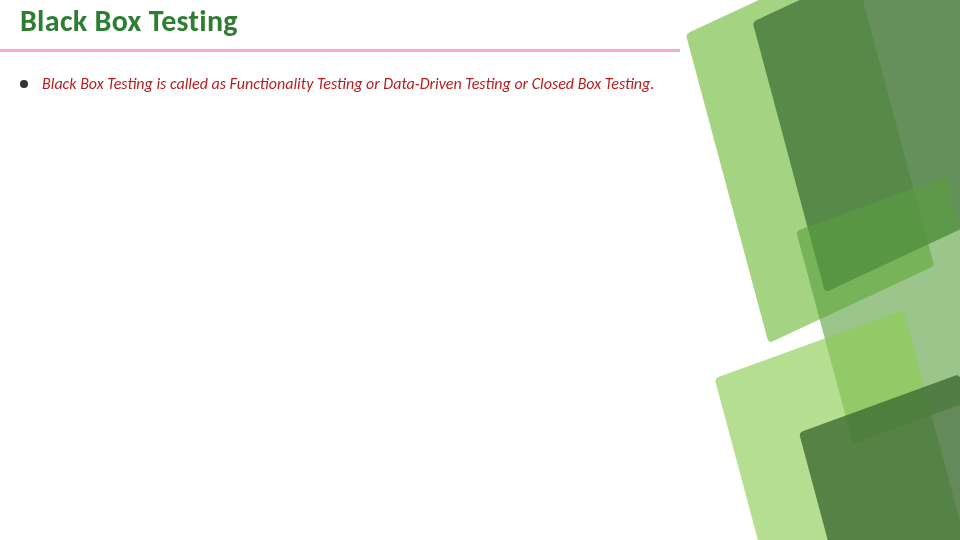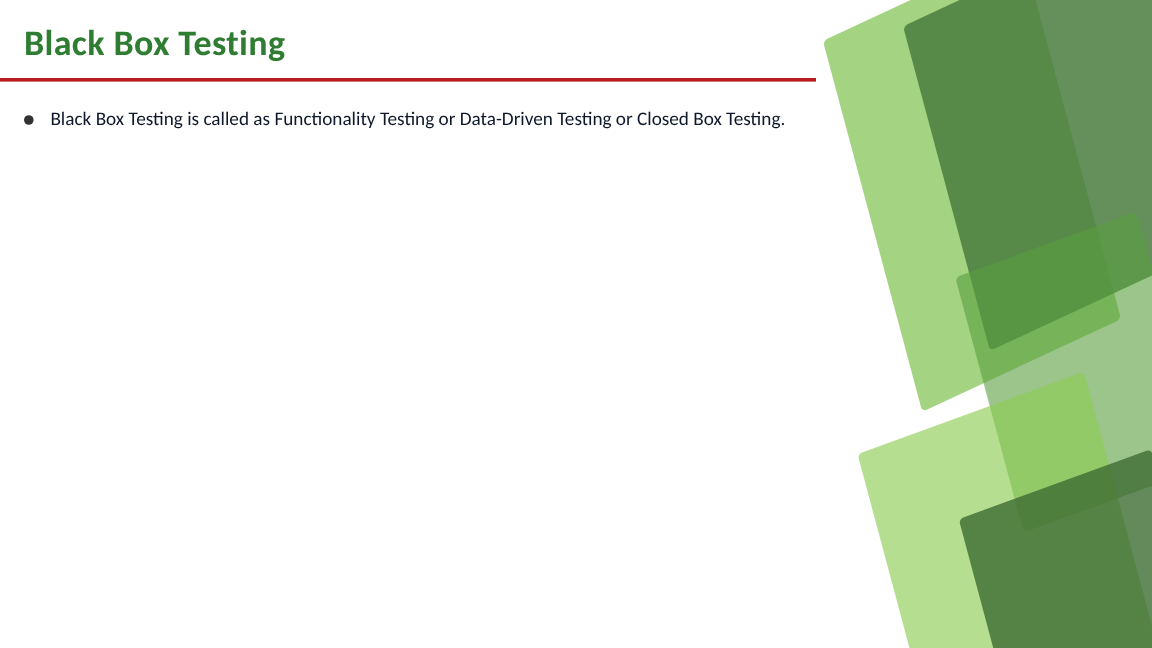--- a/index.html
+++ b/index.html
@@ -93,22 +93,22 @@
       background: #3d6b32;
       opacity: 0.8;
       transform: rotate(-15deg) skewY(-5deg);
       border-radius: 4px;
     }
 
     
     .title-bar {
       position: relative;
       z-index: 1;
-      padding: 18px 20px 10px 20px;
-      border-bottom: 3px solid #b91c1c;
+      padding: 2px 20px 10px 20px;
+      border-bottom: 3px solid #f9a8d4;
       margin-bottom: 12px;
       width: 680px;
     }
 
     .title-text {
       font-size: 30px;
       font-weight: 700;
       color: #2e7d32;
       letter-spacing: 0.3px;
     }
@@ -132,23 +132,24 @@
       height: 8px;
       background: #333;
       border-radius: 50%;
       margin-top: 8px;
       margin-right: 14px;
       flex-shrink: 0;
     }
 
     .bullet-text {
       font-size: 16px;
-      color: #0f172a;
+      color: #b91c1c;
       line-height: 1.55;
       text-align: justify;
+      font-style: italic;
     }
   </style>
 </head>
 <body>
 
 <div class="slide">
 
   <div class="bg-shapes">
     <div class="shape-light-green-top"></div>
     <div class="shape-dark-green-top"></div>

